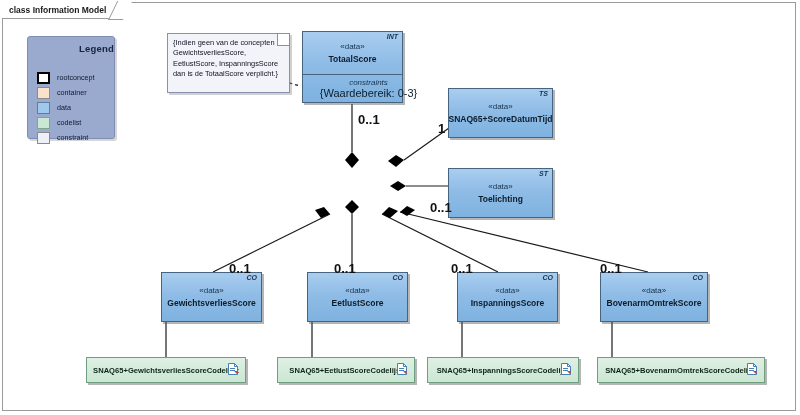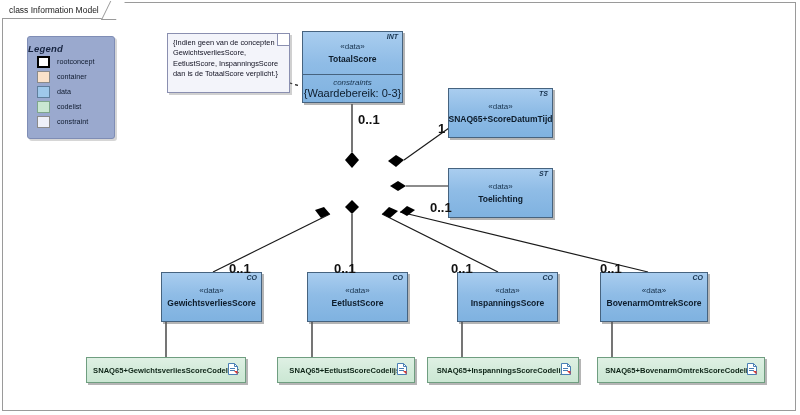--- a/index.html
+++ b/index.html
@@ -12,21 +12,21 @@
   .frame{
     position:absolute;left:2px;top:2px;width:794px;height:409px;
     border:1px solid #9a9a9a;box-sizing:border-box;background:#fff;
   }
   .frame-tab{
     position:absolute;left:2px;top:2px;height:17px;
     border:1px solid #9a9a9a;border-top:none;border-left:none;
     background:#fff;box-sizing:border-box;
     display:flex;align-items:center;
     padding:0 16px 0 7px;
-    font-size:8.5px;font-weight:normal;color:#1a1a1a;
+    font-size:8.5px;font-weight:bold;color:#1a1a1a;
     white-space:nowrap;
   }
   .frame-tab:after{
     content:"";position:absolute;right:-1px;top:-1px;
     width:14px;height:18px;background:#fff;
     border-left:1px solid #9a9a9a;
     transform:skewX(-26deg);transform-origin:bottom left;
     border-bottom:1px solid #9a9a9a;
   }
   
@@ -75,22 +75,22 @@
     position:absolute;top:0;right:0;width:11px;height:11px;
     background:#ffffff;border-left:1px solid #8a8fb0;border-bottom:1px solid #8a8fb0;
   }
   
   .legend{
     position:absolute;left:27px;top:36px;width:86px;height:101px;
     background:#9aa9ce;border:1px solid #7f8db5;border-radius:3px;
     box-shadow:2px 2px 0 rgba(120,120,120,.3);
   }
   .legend-title{
-    text-align:left;font-size:9.5px;font-weight:bold;color:#16233f;
-    margin-top:6px;margin-bottom:0;letter-spacing:.2px;font-style:italic;
+    text-align:right;font-size:9.5px;font-weight:bold;color:#16233f;
+    margin-top:6px;margin-bottom:16px;letter-spacing:.2px;
   }
   .legend-row{display:flex;align-items:center;height:15px;padding-left:9px;}
   .swatch{width:13px;height:12px;box-sizing:border-box;margin-right:7px;}
   .legend-lbl{font-size:7.2px;color:#0f1a2e;}
   
   .cl-row{
     display:flex;align-items:center;justify-content:center;
     height:100%;width:100%;position:relative;
   }
   .cl-name{font-size:7.6px;font-weight:bold;color:#0d2416;}
@@ -186,21 +186,21 @@
     </div>
   </div>
 
   <div class="node uml-data" style="left:302px;top:31px;width:101px;height:72px;">
     <span class="corner-tag">INT</span>
     <div class="cell-center" style="height:42px;">
       <div class="stereo">«data»</div>
       <div class="nm">TotaalScore</div>
     </div>
     <div class="compart-sep" style="top:42px;"></div>
-    <div class="cell-center" style="height:28px;">
+    <div class="cell-center" style="height:28px;padding-left:16px;">
       <div class="constraint-hd">constraints</div>
       <div class="constraint-ln">{Waardebereik: 0-3}</div>
     </div>
   </div>
 
 
   <div class="node uml-data" style="left:448px;top:88px;width:105px;height:50px;">
     <span class="corner-tag">TS</span>
     <div class="cell-center">
       <div class="stereo">«data»</div>

